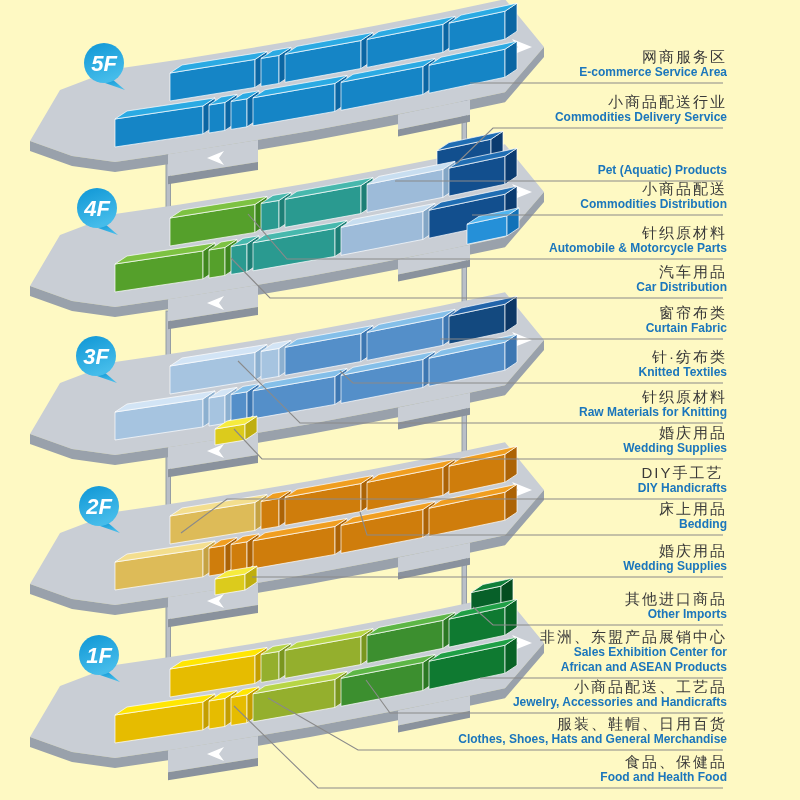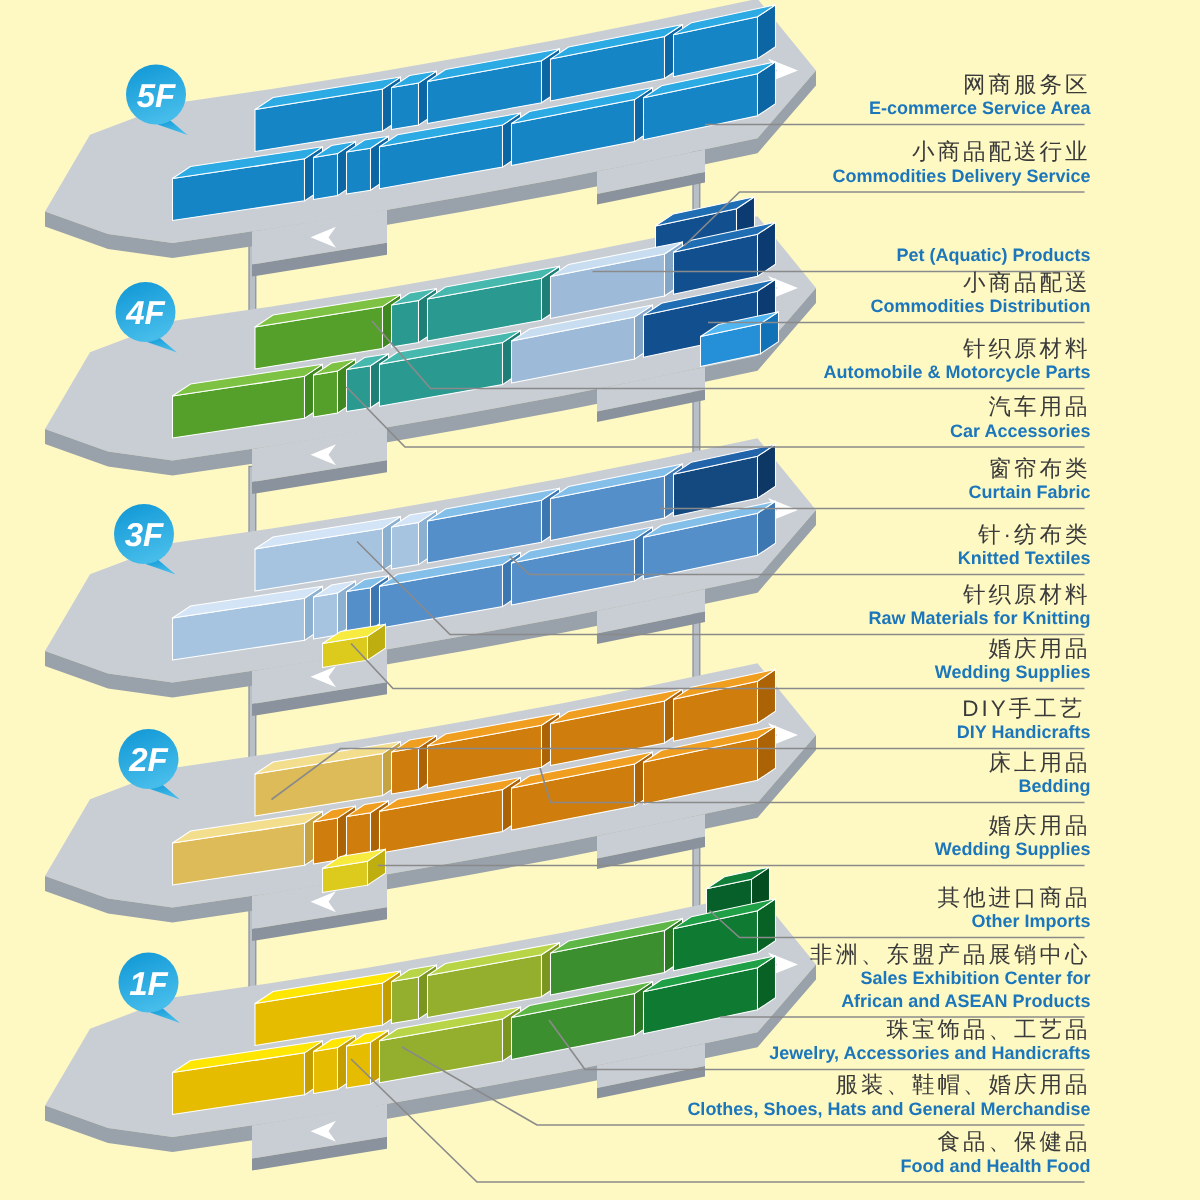--- a/index.html
+++ b/index.html
@@ -443,21 +443,21 @@
       <div class="lbl" style="bottom: 589px;">
         <div class="cn">小商品配送</div>
         <div class="en">Commodities Distribution</div>
       </div>
       <div class="lbl" style="bottom: 545px;">
         <div class="cn">针织原材料</div>
         <div class="en">Automobile &amp; Motorcycle Parts</div>
       </div>
       <div class="lbl" style="bottom: 506px;">
         <div class="cn">汽车用品</div>
-        <div class="en">Car Accessories</div>
+        <div class="en">Car Distribution</div>
       </div>
       <div class="lbl" style="bottom: 465px;">
         <div class="cn">窗帘布类</div>
         <div class="en">Curtain Fabric</div>
       </div>
       <div class="lbl" style="bottom: 421px;">
         <div class="cn">针·纺布类</div>
         <div class="en">Knitted Textiles</div>
       </div>
       <div class="lbl" style="bottom: 381px;">
@@ -483,25 +483,25 @@
       <div class="lbl" style="bottom: 179px;">
         <div class="cn">其他进口商品</div>
         <div class="en">Other Imports</div>
       </div>
       <div class="lbl" style="bottom: 126px;">
         <div class="cn">非洲、东盟产品展销中心</div>
         <div class="en">Sales Exhibition Center for
 African and ASEAN Products</div>
       </div>
       <div class="lbl" style="bottom: 91px;">
-        <div class="cn">珠宝饰品、工艺品</div>
+        <div class="cn">小商品配送、工艺品</div>
         <div class="en">Jewelry, Accessories and Handicrafts</div>
       </div>
       <div class="lbl" style="bottom: 54px;">
-        <div class="cn">服装、鞋帽、婚庆用品</div>
+        <div class="cn">服装、鞋帽、日用百货</div>
         <div class="en">Clothes, Shoes, Hats and General Merchandise</div>
       </div>
       <div class="lbl" style="bottom: 16px;">
         <div class="cn">食品、保健品</div>
         <div class="en">Food and Health Food</div>
       </div>
     </div>
 </div>
 
 </body></html>

